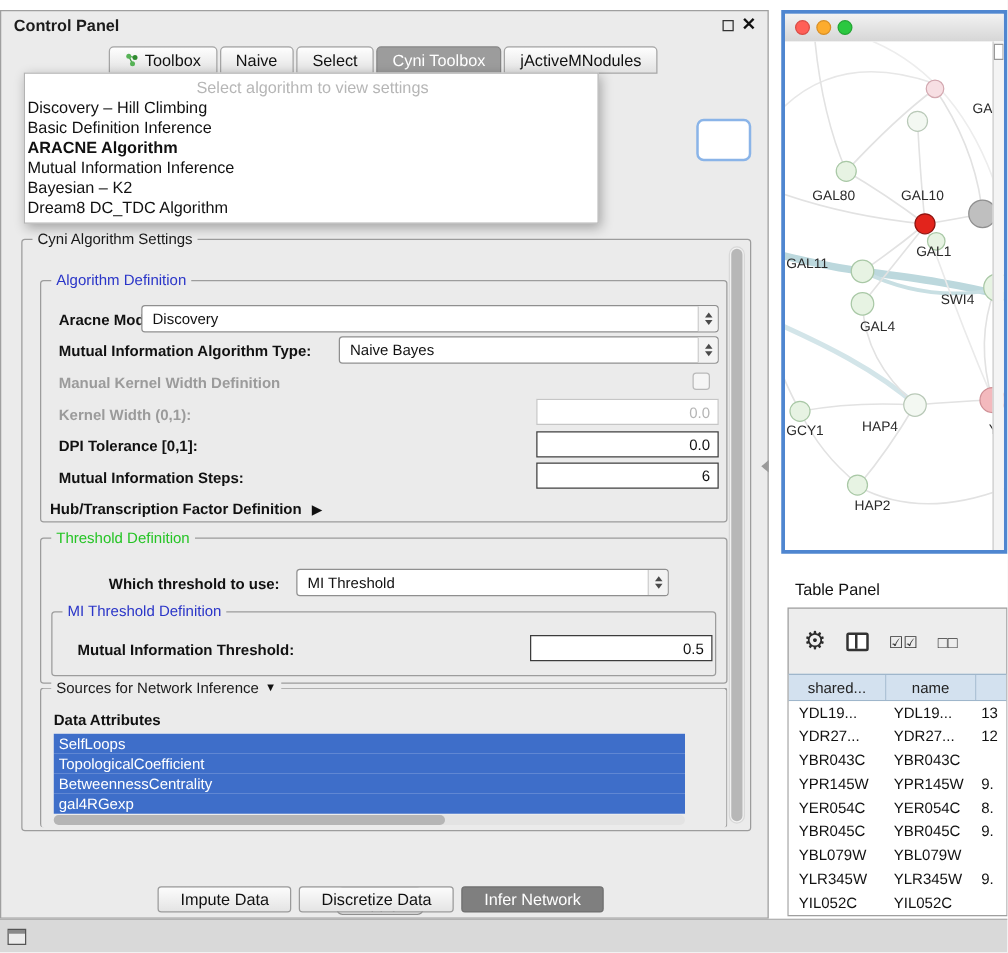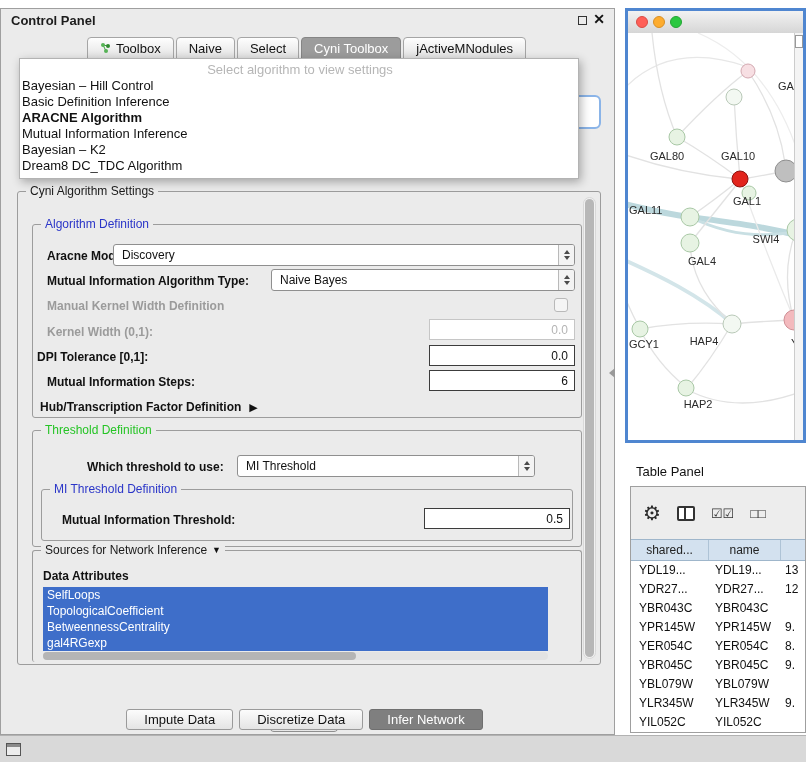--- a/index.html
+++ b/index.html
@@ -98,23 +98,23 @@
       <div class="tab sel">
         <span>Cyni Toolbox</span>
       </div>
       <div class="tab">
         <span>jActiveMNodules</span>
       </div>
     </div>
 
     <div style="position:absolute;left:556px;top:86px;width:44px;height:34px;background:#fff;border:2px solid #8ab4e8;border-radius:6px;box-sizing:border-box;z-index:1;"></div>
 
-    <div class="popup" style="left:18px;top:49px;width:560px;">
+    <div class="popup" style="left:18px;top:49px;width:460px;">
       <div class="item prompt">Select algorithm to view settings</div>
-      <div class="item">Bayesian – Hill Control</div>
+      <div class="item">Discovery – Hill Climbing</div>
       <div class="item">Basic Definition Inference</div>
       <div class="item hl">ARACNE Algorithm</div>
       <div class="item">Mutual Information Inference</div>
       <div class="item">Bayesian – K2</div>
       <div class="item">Dream8 DC_TDC Algorithm</div>
     </div>
 
     <div class="groupbox" style="left:16px;top:182px;width:584px;height:474px;">
       <span class="legend">
           <span>Cyni Algorithm Settings</span>
@@ -148,21 +148,21 @@
         </div>
 
         <span class="lbl dis" style="left:14px;top:74px;">Manual Kernel Width Definition</span>
         <span class="chk" style="left:521px;top:73px;"></span>
 
         <span class="lbl dis" style="left:14px;top:100px;">Kernel Width (0,1):</span>
         <div class="field dis" style="left:396px;top:94px;width:146px;height:21px;">
           <span>0.0</span>
         </div>
 
-        <span class="lbl" style="left:4px;top:125px;">DPI Tolerance [0,1]:</span>
+        <span class="lbl" style="left:14px;top:125px;">DPI Tolerance [0,1]:</span>
         <div class="field" style="left:396px;top:120px;width:146px;height:21px;">
           <span>0.0</span>
         </div>
 
         <span class="lbl" style="left:14px;top:150px;">Mutual Information Steps:</span>
         <div class="field" style="left:396px;top:145px;width:146px;height:21px;">
           <span>6</span>
         </div>
       </div>
 

